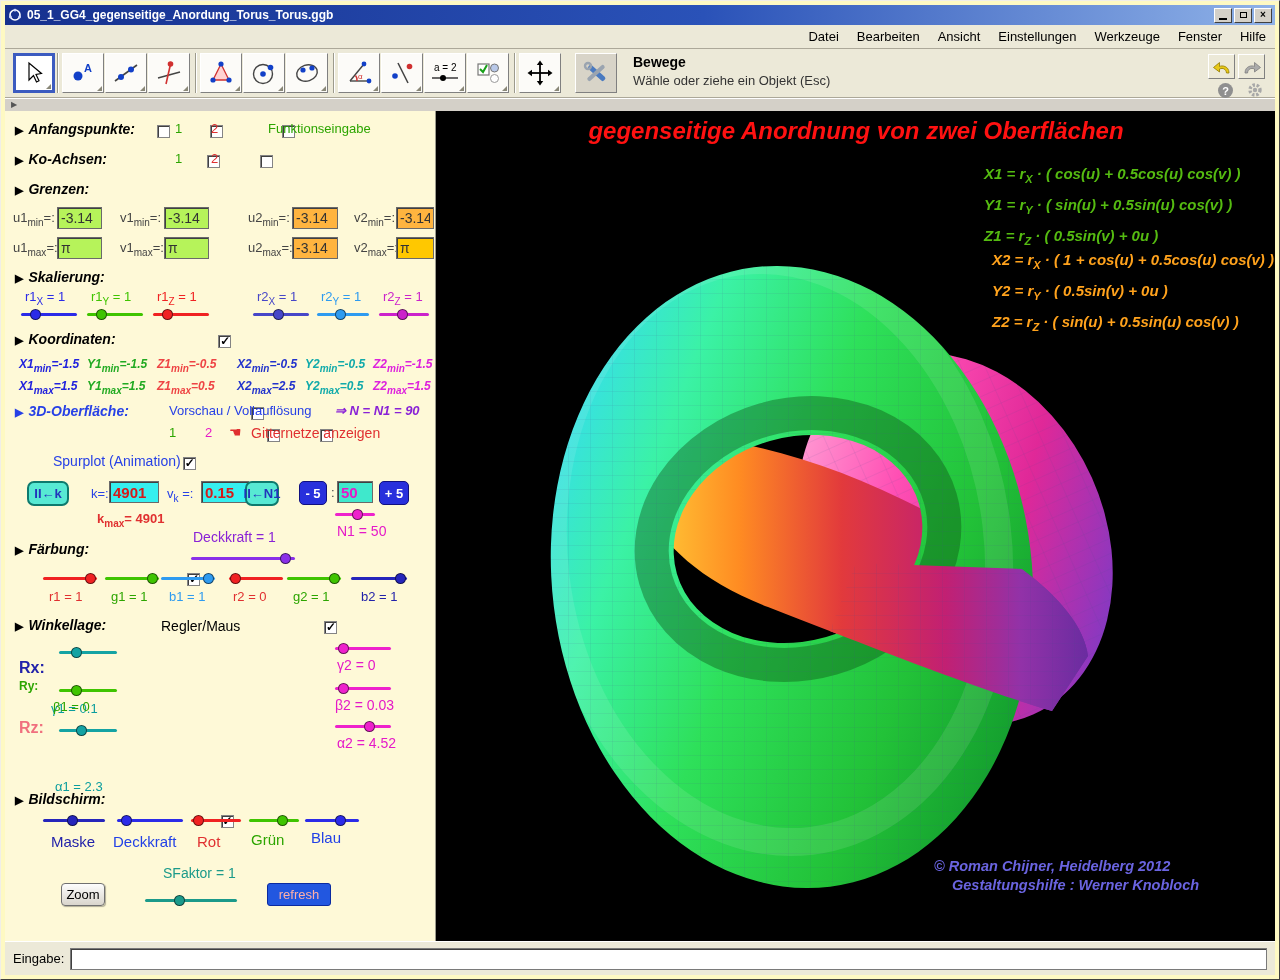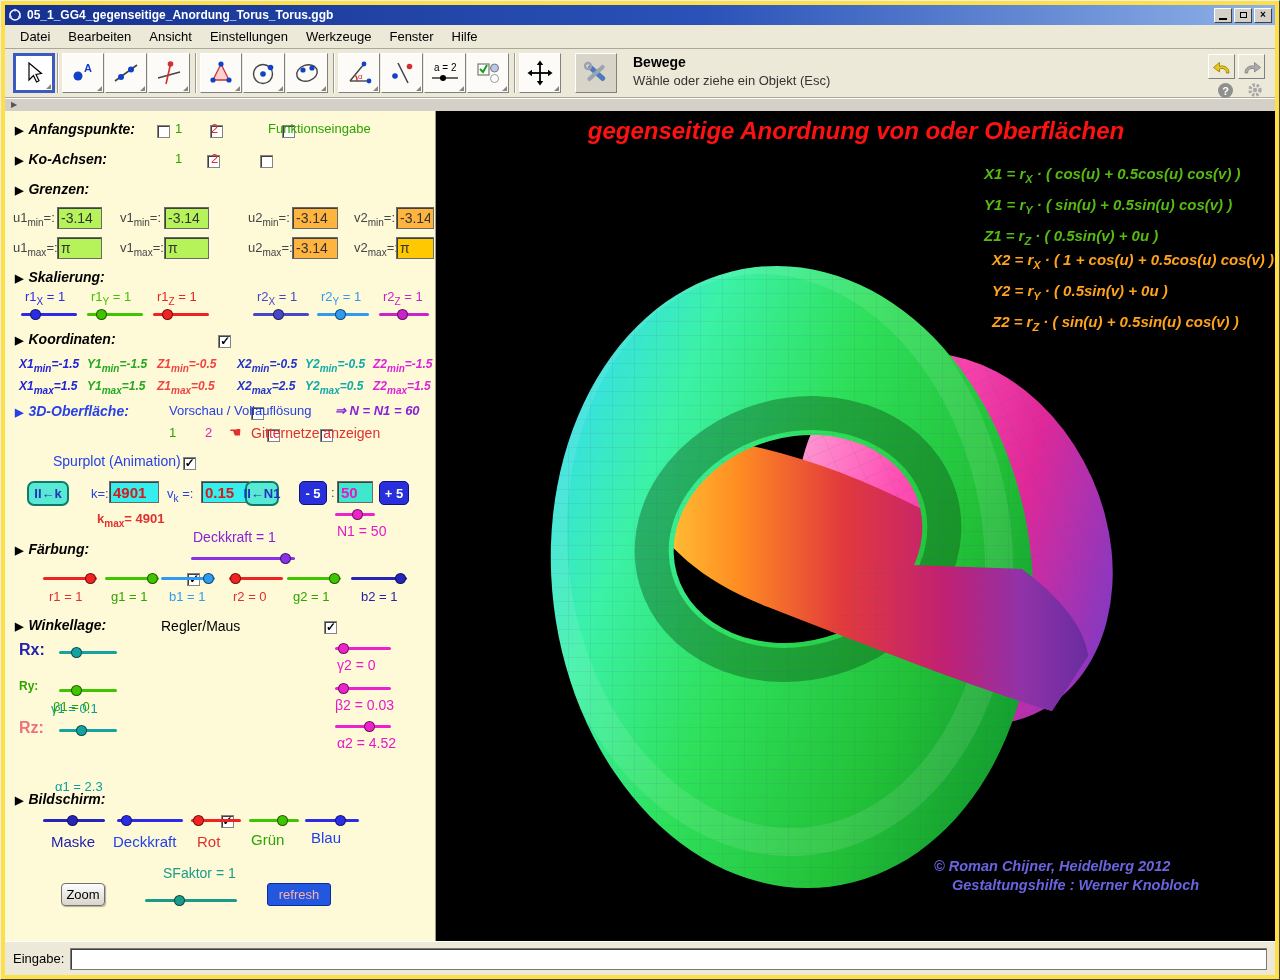--- a/index.html
+++ b/index.html
@@ -1,32 +1,32 @@
 <!DOCTYPE html>
 <html><head>
 <meta charset="utf-8">
 <style>
   html,body{margin:0;padding:0;background:#555;}
   *{box-sizing:border-box;}
-  #win{position:relative;width:1280px;height:980px;background:#fde047;
+  #win{position:relative;width:1280px;height:980px;background:#fef9c3;
        border-left:1px solid #F0EEE8;border-top:1px solid #F0EEE8;
        border-right:1px solid #404040;border-bottom:1px solid #404040;
        font-family:"Liberation Sans",sans-serif;overflow:hidden;}
   .abs{position:absolute;}
   
   .titlebar{left:4px;top:4px;right:4px;height:20px;background:linear-gradient(90deg,#16318F 0%,#2A52B8 55%,#8FB2E8 100%);
             display:flex;align-items:center;padding:0 3px;}
   .titlebar .ttl{color:#fff;font-size:12px;font-weight:bold;margin-left:5px;flex:1;white-space:nowrap;}
   .winbtn{width:18px;height:15px;background:#D4D0C8;border:1px solid;border-color:#fff #404040 #404040 #fff;
           margin-left:2px;font-size:10px;font-weight:bold;color:#000;display:flex;align-items:center;justify-content:center;line-height:1;}
   .winbtn .sq{width:7px;height:6px;border:1px solid #000;display:block;}
   .winbtn .mn{width:8px;height:2px;background:#000;display:block;margin-top:7px;}
   
   .menubar{left:4px;top:24px;right:4px;height:24px;background:#ECE9D8;border-bottom:1px solid #ACA899;
-           display:flex;align-items:center;padding-left:6px;}
+           display:flex;align-items:center;padding-left:12px;justify-content:flex-end;}
   .menuitem{font-size:13px;color:#000;padding:3px 9px;}
   
   .toolbar{left:4px;top:48px;right:4px;height:49px;background:#ECE9D8;border-bottom:1px solid #ACA899;}
   .tool{position:absolute;top:4px;width:42px;height:40px;background:#FCFBF8;border:1px solid;
         border-color:#fff #808080 #808080 #fff;display:flex;align-items:center;justify-content:center;}
   .tool.sel{border:3px solid #3C5BC0;background:#fff;}
   .tool.gray{background:#D8D4C8;}
   .dd{position:absolute;right:1px;bottom:1px;width:0;height:0;border-left:5px solid transparent;border-bottom:5px solid #8A8878;}
   .tsep{position:absolute;top:4px;width:2px;height:40px;border-left:1px solid #9C9A8C;border-right:1px solid #fff;}
   .modebox{position:absolute;left:628px;top:5px;}
@@ -356,21 +356,21 @@
       <span class="abs bold-it" style="left:82px;top:268px;font-size:12px;color:#22AA22"><span>Y1</span><span class="sub">max</span><span>=1.5</span></span>
       <span class="abs bold-it" style="left:152px;top:268px;font-size:12px;color:#EE4444"><span>Z1</span><span class="sub">max</span><span>=0.5</span></span>
       <span class="abs bold-it" style="left:232px;top:268px;font-size:12px;color:#2233CC"><span>X2</span><span class="sub">max</span><span>=2.5</span></span>
       <span class="abs bold-it" style="left:300px;top:268px;font-size:12px;color:#11AAAA"><span>Y2</span><span class="sub">max</span><span>=0.5</span></span>
       <span class="abs bold-it" style="left:368px;top:268px;font-size:12px;color:#DD22DD"><span>Z2</span><span class="sub">max</span><span>=1.5</span></span>
 
       
       <span class="abs hdr blue" style="left:10px;top:292px"><span class="ar">▶</span><span>3D-Oberfläche:</span></span>
       <span class="abs cb" style="left:146px;top:294px"></span>
       <span class="abs blue" style="left:164px;top:292px">Vorschau / Vollauflösung</span>
-      <span class="abs bold-it purple" style="left:330px;top:292px;font-size:13px">⇒ N = N1 = 60</span>
+      <span class="abs bold-it purple" style="left:330px;top:292px;font-size:13px">⇒ N = N1 = 90</span>
 
       <span class="abs cb" style="left:146px;top:316px"></span>
       <span class="abs green" style="left:164px;top:314px">1</span>
       <span class="abs cb" style="left:182px;top:316px"></span>
       <span class="abs magenta" style="left:200px;top:314px">2</span>
       <span class="abs red" style="left:224px;top:313px;font-size:14px">☚</span>
       <span class="abs red" style="left:246px;top:314px;font-size:14px">Gitternetze anzeigen</span>
 
       <span class="abs cb" style="left:28px;top:344px"><i>✓</i></span>
       <span class="abs blue" style="left:48px;top:342px;font-size:14px">Spurplot (Animation)</span>
@@ -431,21 +431,21 @@
           <i class="tr"></i>
           <i class="kn" style="left:78%"></i>
         </span>
       <span class="abs navy" style="left:356px;top:478px">b2 = 1</span>
 
       
       <span class="abs hdr" style="left:10px;top:506px"><span class="ar">▶</span><span>Winkellage:</span></span>
       <span class="abs cb" style="left:136px;top:508px"><i>✓</i></span>
       <span class="abs" style="left:156px;top:507px;font-size:14px">Regler/Maus</span>
 
-      <span class="abs navy" style="left:14px;top:530px;font-size:16px;font-weight:bold">Rx:</span>
+      <span class="abs navy" style="left:14px;top:548px;font-size:16px;font-weight:bold">Rx:</span>
       <span class="sl c-teal" style="left:54px;top:534px;width:58px">
           <i class="tr"></i>
           <i class="kn" style="left:20%"></i>
         </span>
       <span class="abs teal" style="left:46px;top:550px">γ1 = 0.1</span>
 
       <span class="abs green" style="left:14px;top:568px;font-size:12px;font-weight:bold">Ry:</span>
       <span class="sl c-green" style="left:54px;top:572px;width:58px">
           <i class="tr"></i>
           <i class="kn" style="left:20%"></i>
@@ -565,21 +565,21 @@
           <ellipse cx="340" cy="440" rx="222" ry="292" fill="none" stroke="rgba(255,255,255,0.10)" stroke-width="28" transform="rotate(-7 340 440)"></ellipse>
           <rect x="90" y="130" width="540" height="680" fill="url(#mesh)" opacity="0.45"></rect>
         </g>
 
         <g clip-path="url(#cpF)">
           <path d="M206,328 C300,316 432,360 560,440 C616,476 648,512 652,545 L616,600 C538,577 430,534 332,496 C254,466 212,420 204,376 Z" fill="url(#gT)"></path>
           <path d="M206,328 C300,316 432,360 560,440 C616,476 648,512 652,545 L616,600 C538,577 430,534 332,496 C254,466 212,420 204,376 Z" fill="url(#mesh)" opacity="0.5"></path>
         </g>
       </svg>
 
-      <div class="cv-title">gegenseitige Anordnung von oder Oberflächen</div>
+      <div class="cv-title">gegenseitige Anordnung von zwei Oberflächen</div>
 
       <div class="formula f-green" style="left:548px;top:50px">
         <div><span>X1 = r</span><span class="fsub">X</span><span> · ( cos(u) + 0.5cos(u) cos(v) )</span></div>
         <div><span>Y1 = r</span><span class="fsub">Y</span><span> · ( sin(u) + 0.5sin(u) cos(v) )</span></div>
         <div><span>Z1 = r</span><span class="fsub">Z</span><span> · ( 0.5sin(v) + 0u )</span></div>
       </div>
 
       <div class="formula f-orange" style="left:556px;top:136px">
         <div><span>X2 = r</span><span class="fsub">X</span><span> · ( 1 + cos(u) + 0.5cos(u) cos(v) )</span></div>
         <div><span>Y2 = r</span><span class="fsub">Y</span><span> · ( 0.5sin(v) + 0u )</span></div>

